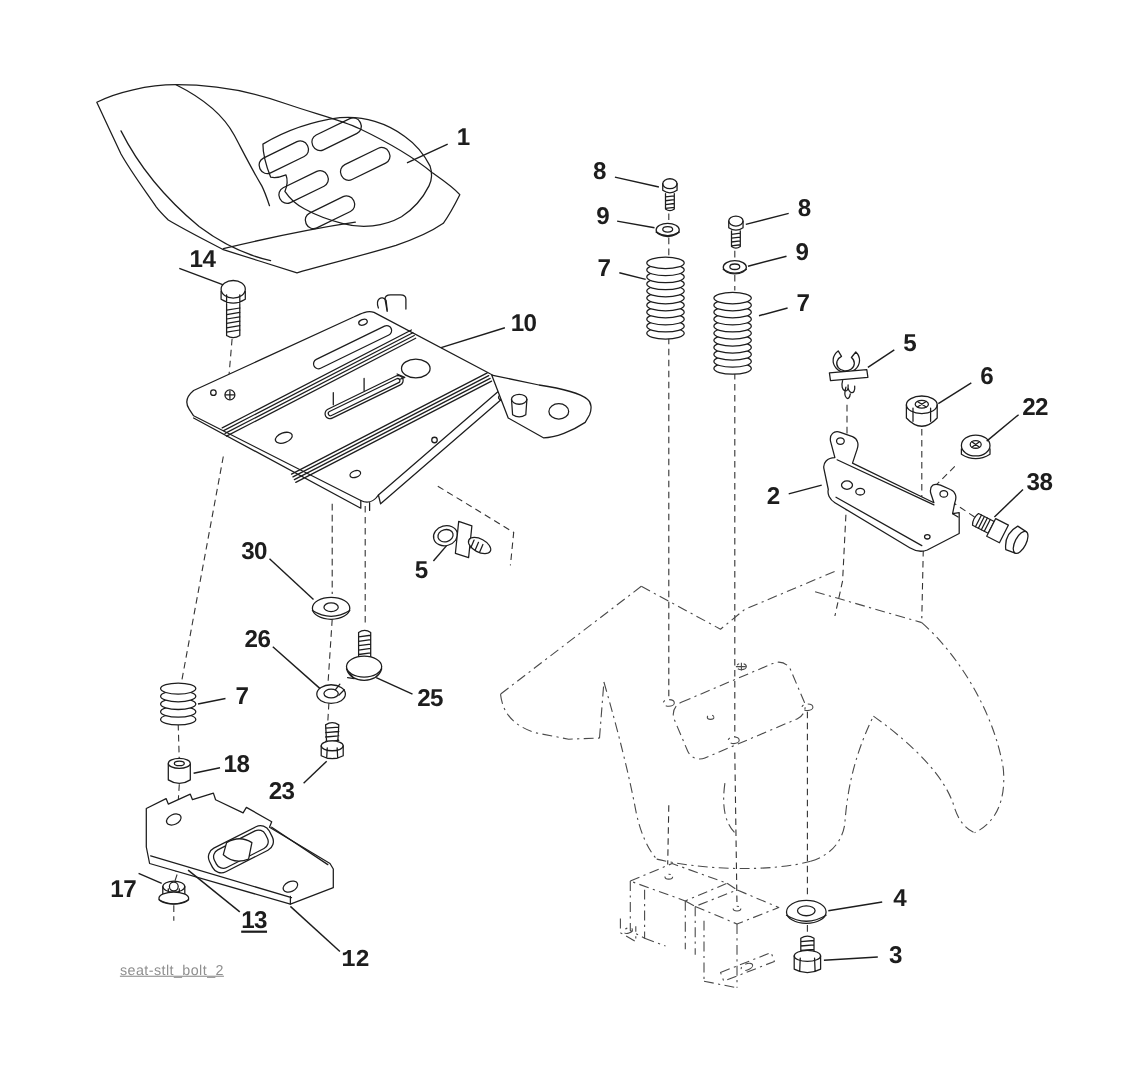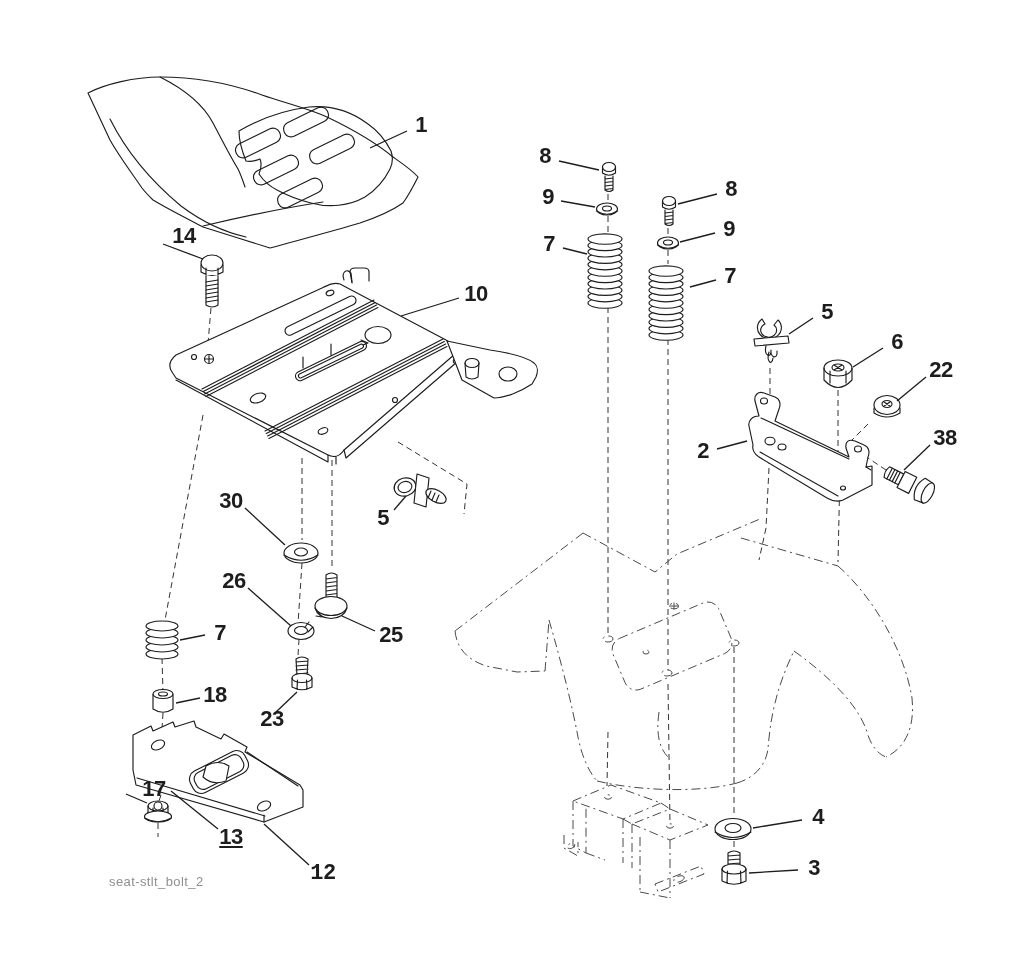--- a/index.html
+++ b/index.html
@@ -16,20 +16,21 @@
   #art{position:absolute;left:0;top:0;}
   .callout{
     position:absolute;transform:translate(-50%,-50%);
     font:bold 22px "Liberation Sans",sans-serif;color:var(--line);
     letter-spacing:-0.5px;white-space:nowrap;user-select:none;
   }
   .caption{
     position:absolute;left:109px;top:874px;
     font:13px "Liberation Sans",sans-serif;color:var(--caption);
     letter-spacing:.4px;
+    text-decoration:underline;
   }
   svg *{vector-effect:non-scaling-stroke;}
   .ln{fill:none;stroke:var(--line);stroke-width:1.15;stroke-linecap:round;stroke-linejoin:round;}
   .fw{fill:#fff;stroke:var(--line);stroke-width:1.15;stroke-linejoin:round;}
   .dash{fill:none;stroke:#333;stroke-width:1;stroke-dasharray:6 4;}
   .ph{fill:none;stroke:var(--phantom);stroke-width:1;stroke-dasharray:9 4 2 4;stroke-linejoin:round;}
   .ldr{stroke:var(--line);stroke-width:1.3;}
 </style>
 </head>
 <body>
@@ -333,22 +334,22 @@
       <div class="callout" style="left: 897px; top: 342px;">6</div>
       <div class="callout" style="left: 941px; top: 370px;">22</div>
       <div class="callout" style="left: 945px; top: 438px;">38</div>
       <div class="callout" style="left: 703px; top: 451px;">2</div>
       <div class="callout" style="left: 383px; top: 518px;">5</div>
       <div class="callout" style="left: 231px; top: 501px;">30</div>
       <div class="callout" style="left: 234px; top: 581px;">26</div>
       <div class="callout" style="left: 391px; top: 635px;">25</div>
       <div class="callout" style="left: 220px; top: 633px;">7</div>
       <div class="callout" style="left: 215px; top: 695px;">18</div>
-      <div class="callout" style="left: 272px; top: 719px;">23</div>
-      <div class="callout" style="left: 112px; top: 789px; margin-left: 42px;">17</div>
+      <div class="callout" style="left: 256px; top: 719px;">23</div>
+      <div class="callout" style="left: 112px; top: 808px;">17</div>
       <div class="callout" style="left: 231px; top: 837px; text-decoration: underline;">13</div>
       <div class="callout" style="left: 323px; top: 873px; font-family: Liberation Mono, monospace;">12</div>
       <div class="callout" style="left: 818px; top: 817px;">4</div>
       <div class="callout" style="left: 814px; top: 868px;">3</div>
     </div>
 
   <div class="caption">seat-stlt_bolt_2</div>
 </div>
 
 </body></html>

